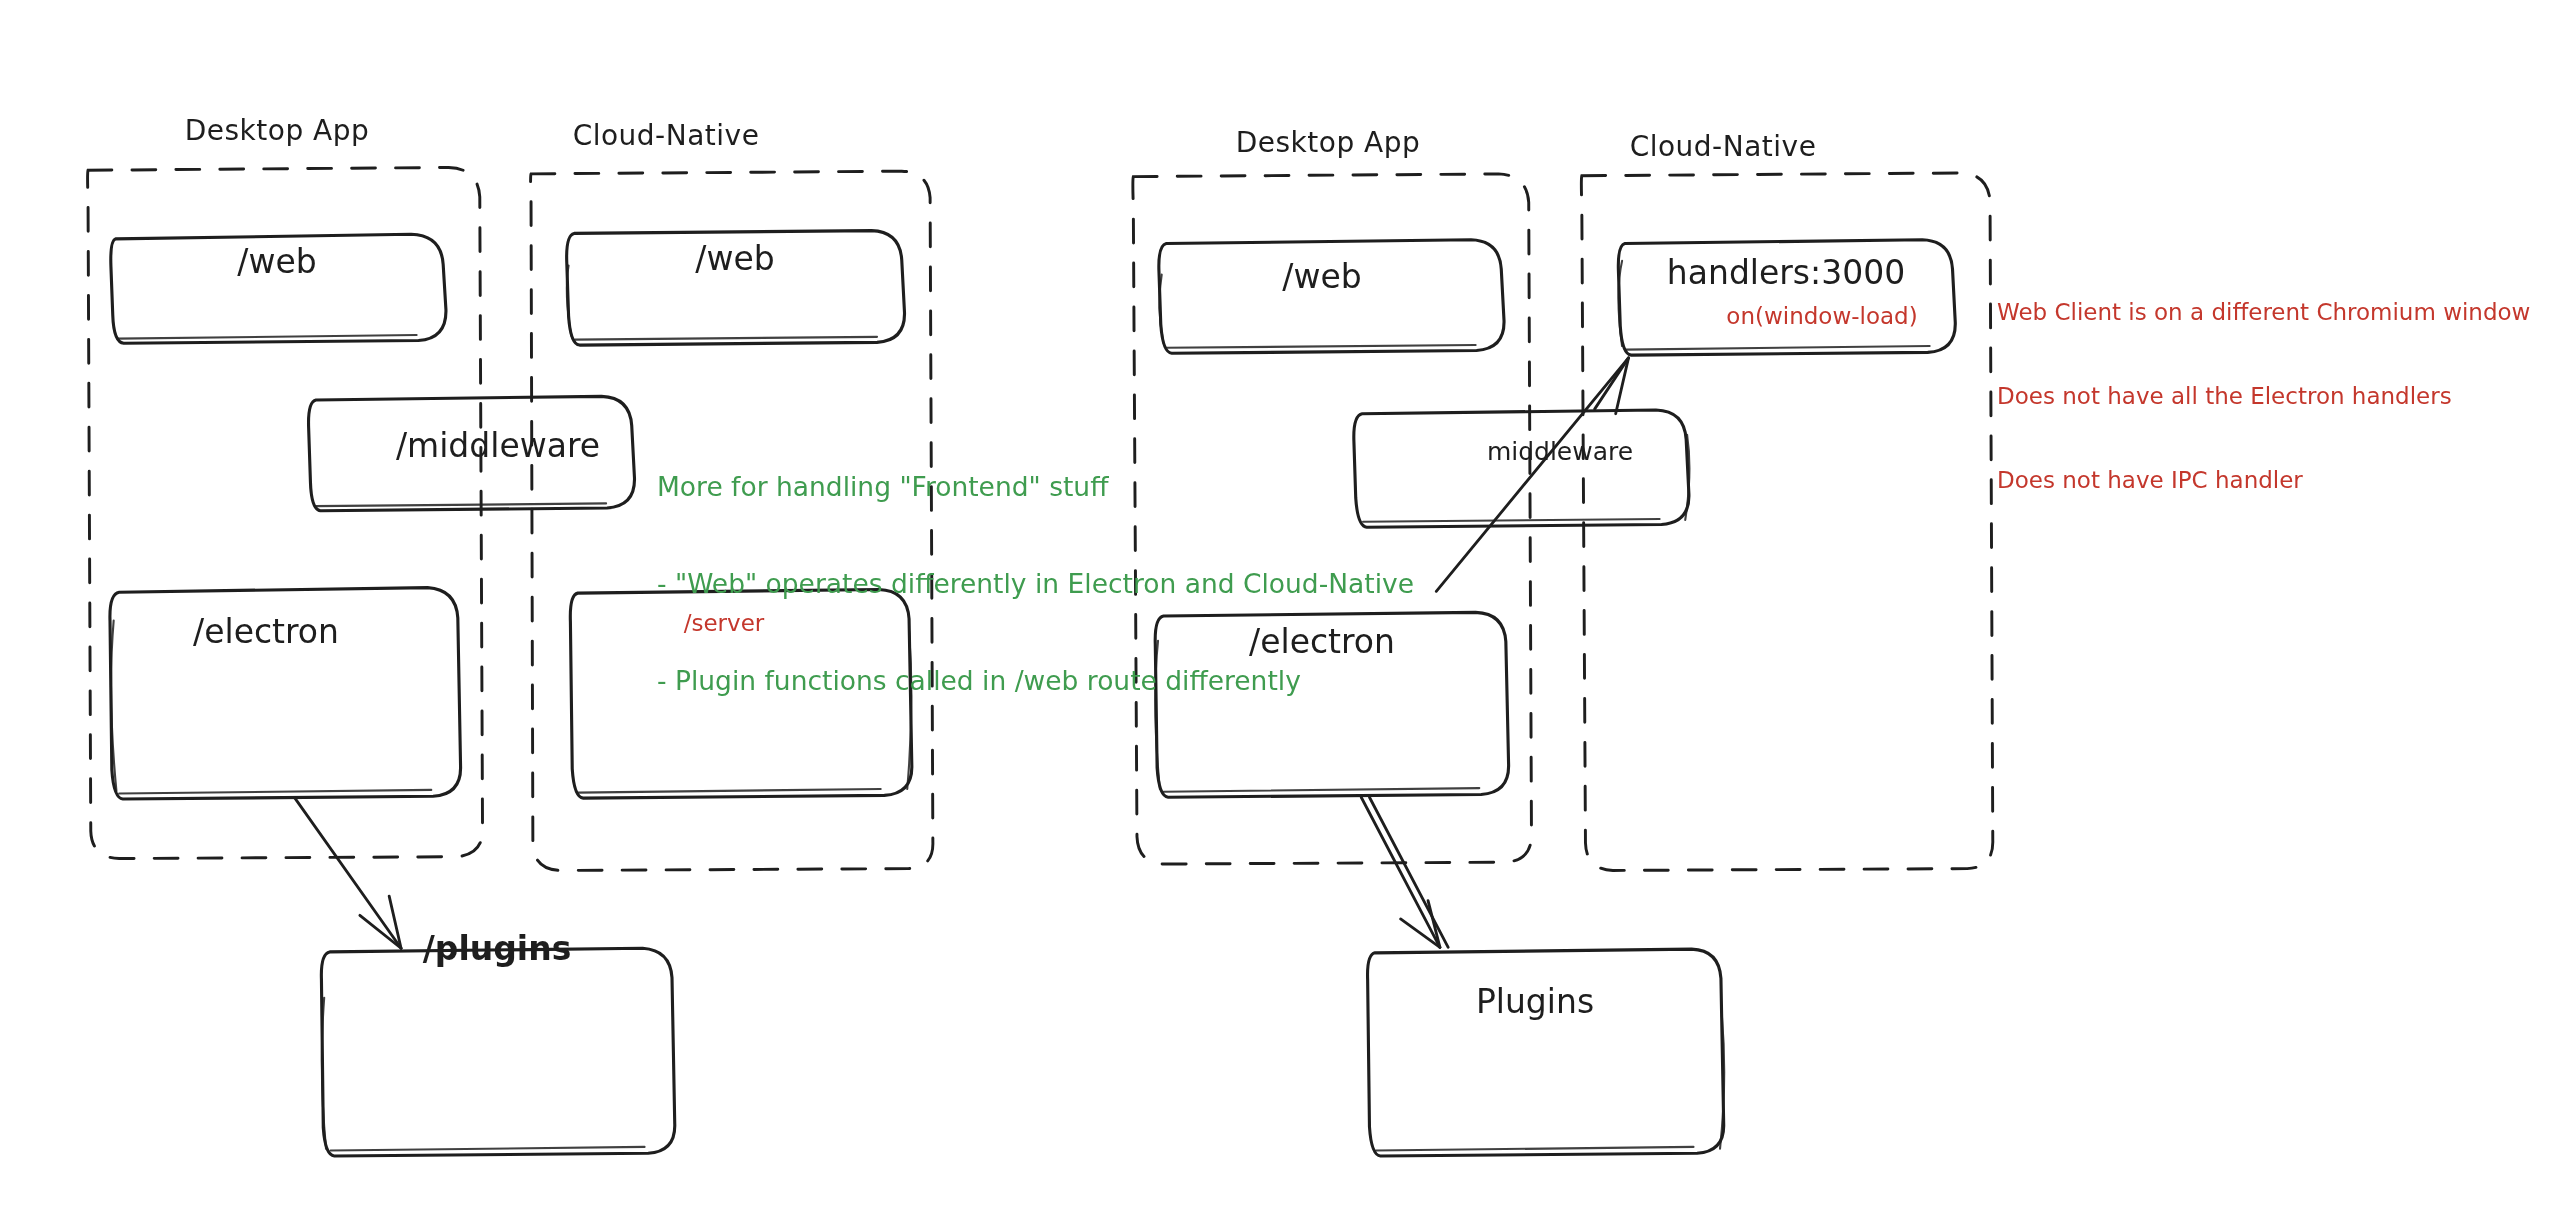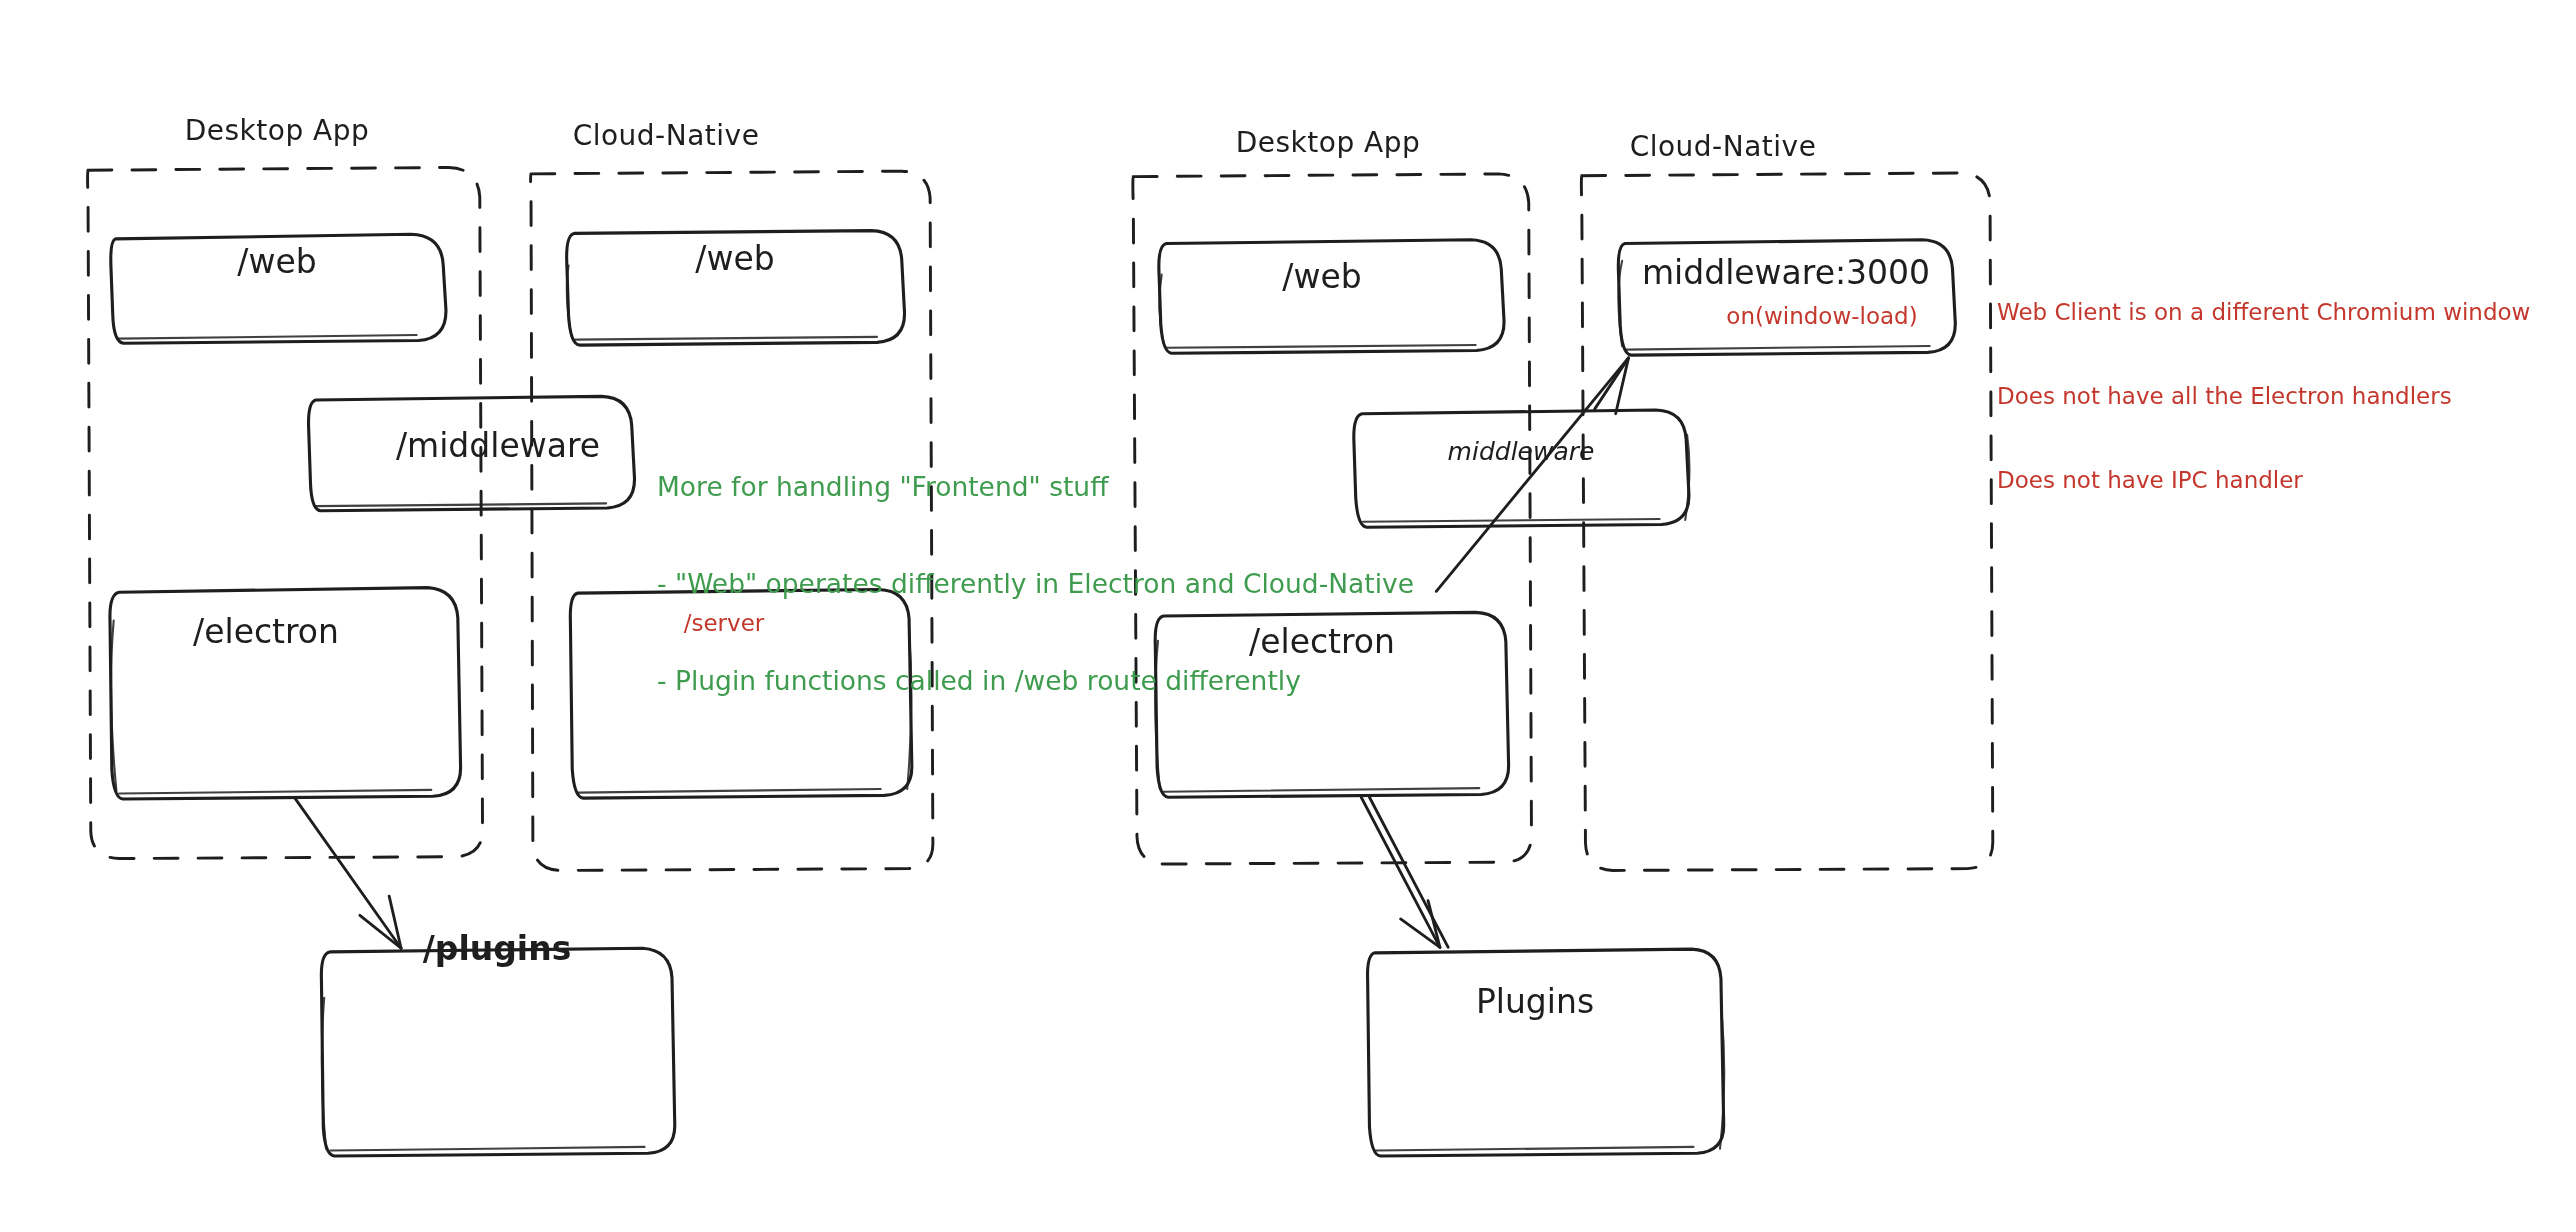--- a/index.html
+++ b/index.html
@@ -187,23 +187,23 @@
 <div class="annot-block green" style="left:657px; top:406px;">
   <div>More for handling "Frontend" stuff</div>
   <div>- "Web" operates differently in Electron and Cloud-Native</div>
   <div>- Plugin functions called in /web route differently</div>
 </div>
 
 <div class="lbl group-title" style="left:1328px; top:126px;">Desktop App</div>
 <div class="lbl group-title" style="left:1723px; top:130px;">Cloud-Native</div>
 
 <div class="lbl node-label" style="left:1322px; top:257px;">/web</div>
-<div class="lbl node-label" style="left:1786px; top:253px;">middleware:3000</div>
+<div class="lbl node-label" style="left:1786px; top:253px;">handlers:3000</div>
 <div class="lbl node-label-sm red" style="left:1822px; top:302px;">on(window-load)</div>
-<div class="lbl node-label-sm" style="left:1521px; top:437px;font-style:italic;">middleware</div>
+<div class="lbl node-label-sm" style="left:1560px; top:437px;">middleware</div>
 <div class="lbl node-label" style="left:1322px; top:622px;">/electron</div>
 <div class="lbl node-label" style="left:1535px; top:982px;">Plugins</div>
 
 <div class="annot-block red" style="left:1997px; top:242px;">
   <div>Web Client is on a different Chromium window</div>
   <div>Does not have all the Electron handlers</div>
   <div>Does not have IPC handler</div>
 </div>
 
 

